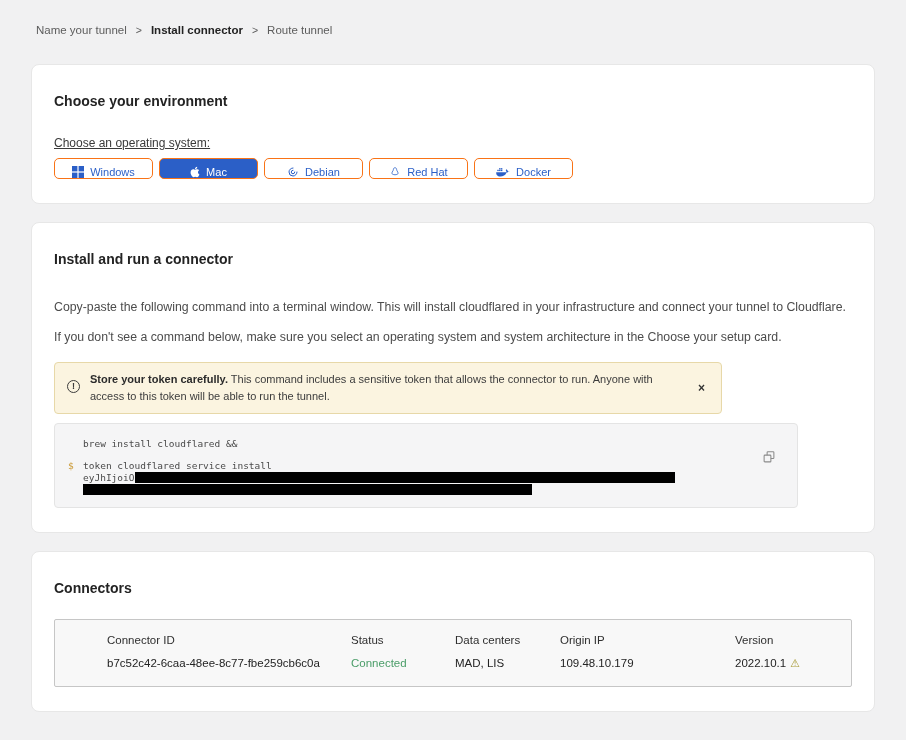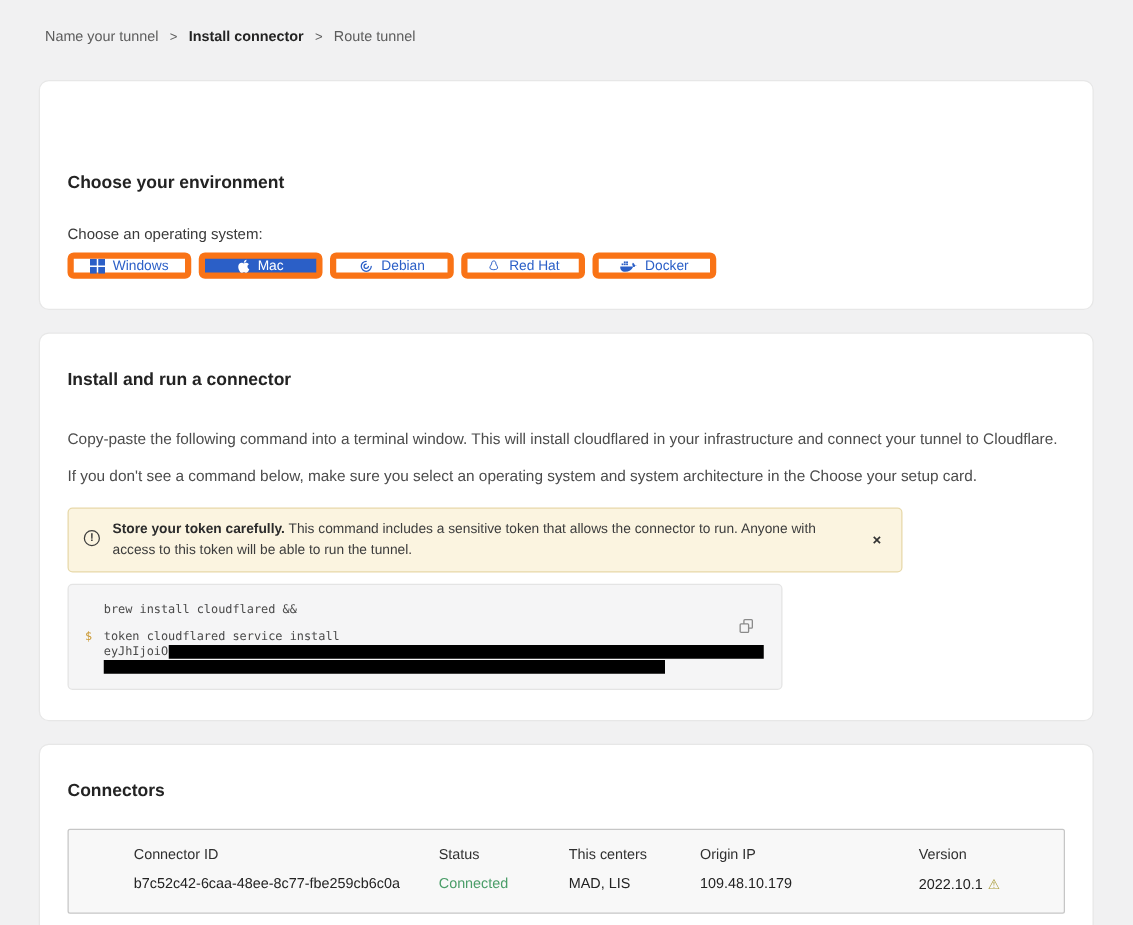--- a/index.html
+++ b/index.html
@@ -35,28 +35,28 @@
     margin-bottom: 18px;
   }
   .card-title {
     font-size: 14px;
     font-weight: 700;
     color: #232323;
     line-height: 17px;
   }
 
   
-  .env-card .card-title { margin-bottom: 26px; margin-top: 44px; }
-  .os-label { font-size: 12px; color: #3a3a3a; margin-bottom: 8px; }
+  .env-card .card-title { margin-bottom: 26px; }
+  .os-label { font-size: 12px; color: #3a3a3a; margin-bottom: 8px; text-decoration: underline; }
   .os-row { display: flex; gap: 6px; }
   .os-btn {
     width: 99px; height: 21px;
-    display: inline-flex; align-items: flex-start; justify-content: center; gap: 6px;
+    display: inline-flex; align-items: flex-end; justify-content: center; gap: 6px;
     background: #ffffff;
-    border: 5px solid #f97316;
+    border: 1px solid #f97316;
     border-radius: 5px;
     color: #2b5fc7;
     font-size: 11px;
     font-family: "Liberation Sans", sans-serif;
     cursor: pointer;
   }
   .os-btn.selected { background: #2b5fc7; color: #ffffff; }
   .os-btn svg { display: block; }
 
   
@@ -97,21 +97,21 @@
     flex: 0 0 auto;
     border: none; background: transparent;
     font-size: 12px; font-weight: 700; color: #333333;
     cursor: pointer;
     align-self: center;
     padding: 2px 4px;
   }
 
   .code-block {
     position: relative;
-    width: 572px;
+    width: 744px;
     margin-top: 9px;
     background: #f5f5f6;
     border: 1px solid #e4e4e4;
     border-radius: 4px;
     padding: 14px 14px 12px 28px;
     font-family: "DejaVu Sans Mono", "Liberation Mono", monospace;
     font-size: 9.5px;
     line-height: 11px;
     color: #4a4a4a;
   }
@@ -276,21 +276,21 @@
     </div>
   </section>
 
   
   <section class="card connectors-card">
     <h2 class="card-title">Connectors</h2>
     <div class="conn-table">
       <div class="conn-grid">
         <span class="th">Connector ID</span>
         <span class="th">Status</span>
-        <span class="th">This centers</span>
+        <span class="th">Data centers</span>
         <span class="th">Origin IP</span>
         <span class="th">Version</span>
       </div>
       <div class="conn-grid">
         <span class="td">b7c52c42-6caa-48ee-8c77-fbe259cb6c0a</span>
         <span class="td status">Connected</span>
         <span class="td">MAD, LIS</span>
         <span class="td">109.48.10.179</span>
         <span class="td"><span>2022.10.1</span><span class="version-warning">⚠</span></span>
       </div>

